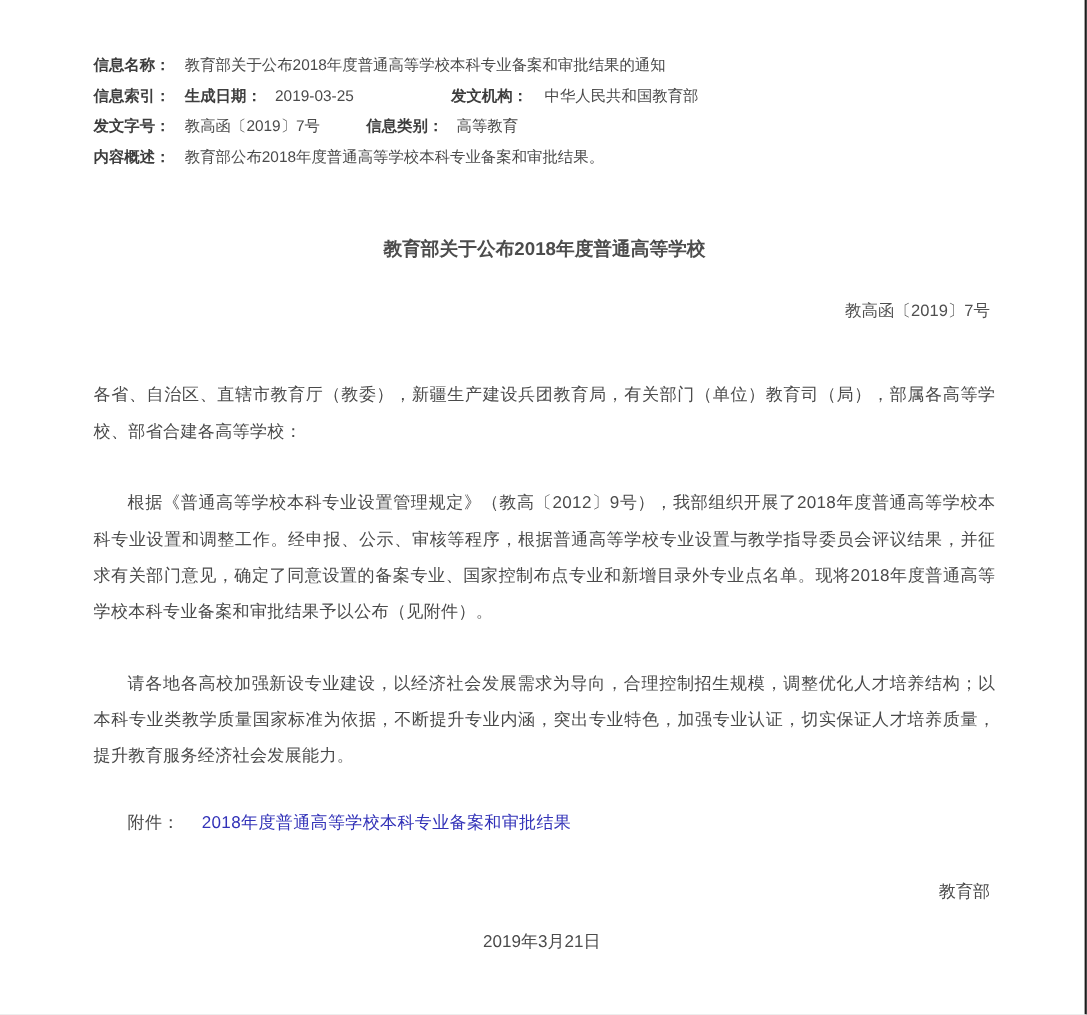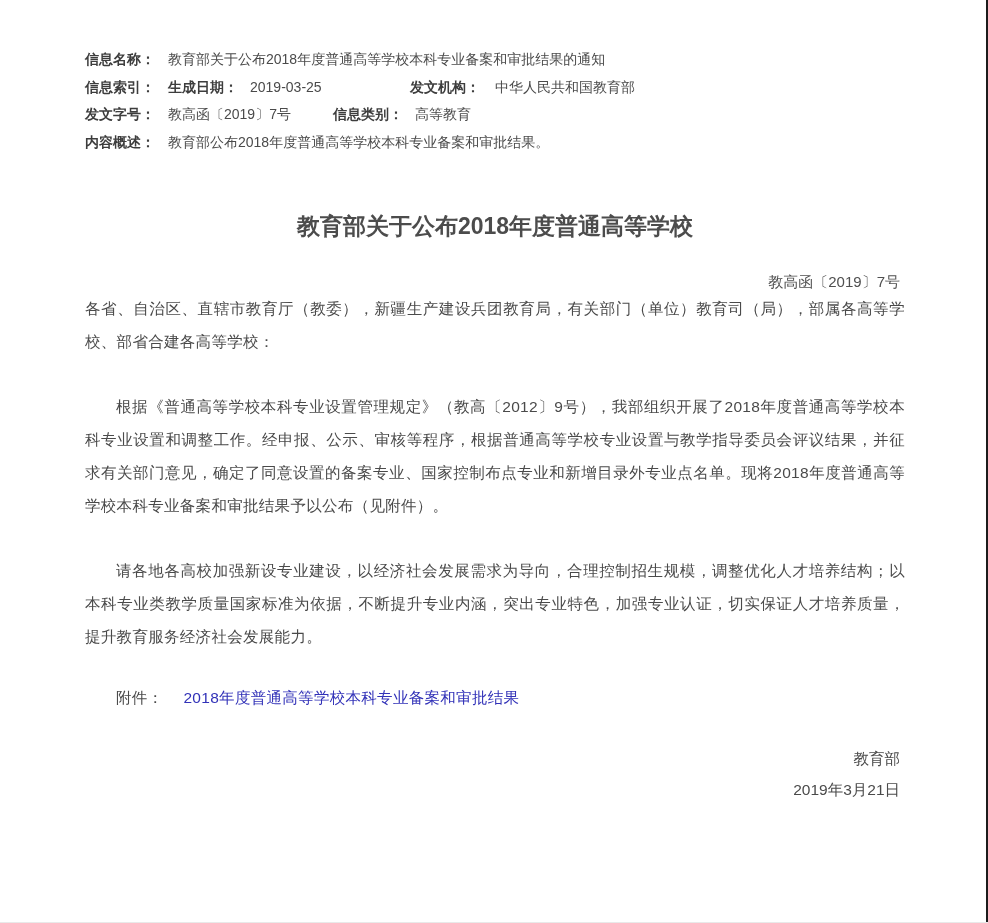--- a/index.html
+++ b/index.html
@@ -47,58 +47,58 @@
   .w-val1   { width: 165px; }
   .w-label2 { width: 82px; }
   .w-val2   { width: 160px; }
   .w-label3 { width: 85px; }
   .meta-value { color: var(--text-color, #4a4a4a); }
   .meta-value.grow { flex: 1 1 auto; white-space: normal; }
   
   .doc-title {
     margin-top: 54px;
     text-align: center;
-    font-size: 23px;
+    font-size: 17px;
     font-weight: bold;
     color: #4c4c4c;
     line-height: 33px;
   }
   .doc-number {
     margin-top: 30px;
     text-align: right;
     padding-right: 5px;
     font-size: 15px;
     color: #4f4f4f;
   }
   .body-text {
     font-size: 15.5px;
     line-height: 33px;
     color: var(--text-color, #4a4a4a);
     text-align: justify;
     letter-spacing: 0.3px;
   }
-  .salutation { }
+  .salutation { margin-top: 51px; }
   .para { text-indent: 2em; }
   .para-1 { margin-top: 32px; }
   .para-2 { margin-top: 32px; }
   .attachment { margin-top: 28px; text-indent: 2em; }
   .attachment a {
     color: var(--link-color, #3232b8);
     text-decoration: none;
     margin-left: 20px;
   }
   .signature {
     margin-top: 35px;
     text-align: right;
     padding-right: 5px;
     font-size: 15.5px;
   }
   .doc-date {
-    margin-top: 10px;
-    text-align: right;
+    margin-top: 25px;
+    text-align: center;
     padding-right: 5px;
     font-size: 15.5px;
   }
 </style>
 </head>
 <body>
 
 <div class="right-edge"></div>
 <div class="bottom-edge"></div>
 

